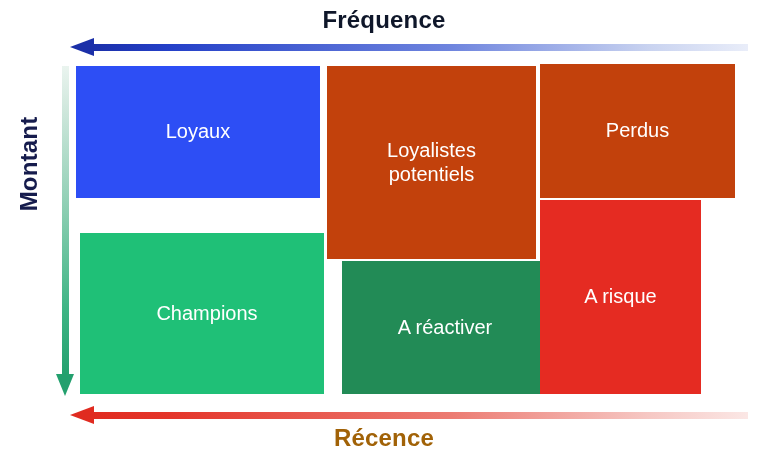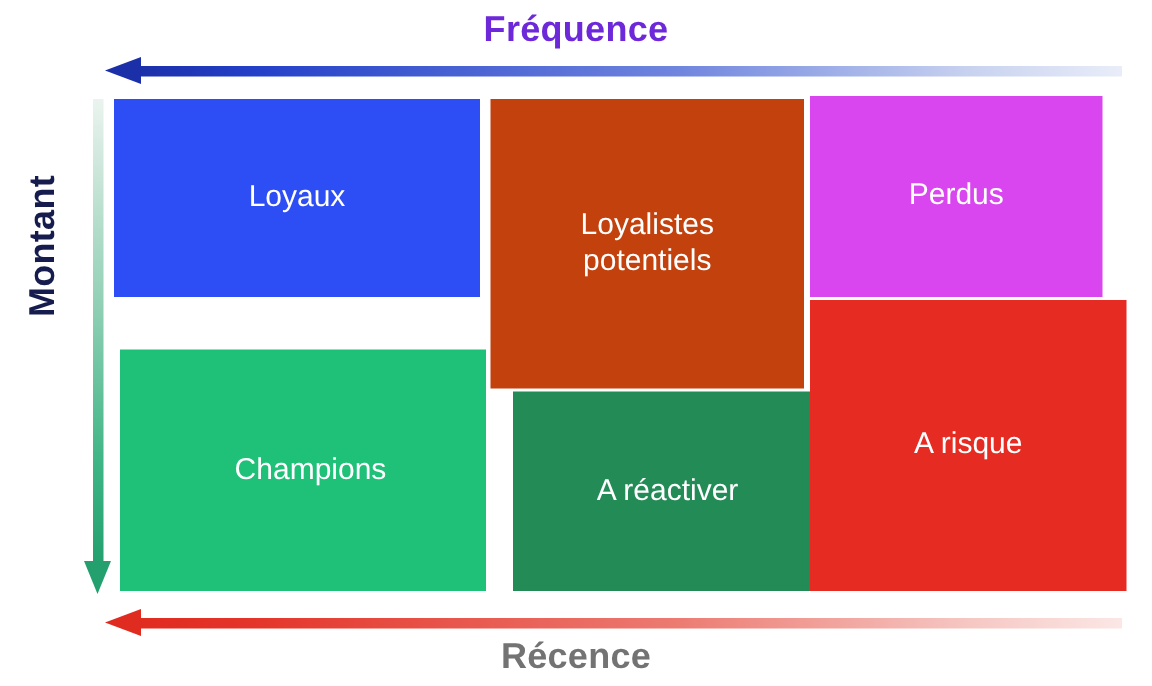--- a/index.html
+++ b/index.html
@@ -148,21 +148,21 @@
   .block .label {
     display: block;
     white-space: pre-line;
   }
 </style>
 </head>
 <body>
 
 <div id="canvas">
 
-  <div class="axis-title" id="title-frequence" style="color: #6d28d9;">Fréquence</div>
+  <div class="axis-title" id="title-frequence" style="color: #0f172a;">Fréquence</div>
 
   <div class="arrow-h" id="arrow-frequence">
     <div class="shaft"></div>
     <div class="head"></div>
   </div>
 
   <div class="axis-title" id="title-montant" style="color: rgb(22, 28, 77);">Montant</div>
 
   <div class="arrow-v" id="arrow-montant">
     <div class="shaft"></div>
@@ -175,27 +175,27 @@
   <div class="block" style="left: 80px; top: 233px; width: 244px; height: 161px; background: rgb(31, 192, 119); padding-left: 16px;">
     <span class="label">Champions</span>
   </div>
   <div class="block" style="left: 327px; top: 66px; width: 209px; height: 193px; background: #c2410c;">
     <span class="label">Loyalistes
 potentiels</span>
   </div>
   <div class="block" style="left: 342px; top: 261px; width: 206px; height: 133px; background: rgb(34, 139, 86);">
     <span class="label">A réactiver</span>
   </div>
-  <div class="block" style="left: 540px; top: 64px; width: 195px; height: 134px; background: #d946ef;">
+  <div class="block" style="left: 540px; top: 64px; width: 195px; height: 134px; background: #c2410c;">
     <span class="label">Perdus</span>
   </div>
-  <div class="block" style="left: 540px; top: 200px; width: 211px; height: 194px; background: rgb(229, 43, 34);">
+  <div class="block" style="left: 540px; top: 200px; width: 161px; height: 194px; background: rgb(229, 43, 34);">
     <span class="label">A risque</span>
   </div>
 
   <div class="arrow-h" id="arrow-recence">
     <div class="shaft"></div>
     <div class="head"></div>
   </div>
 
-  <div class="axis-title" id="title-recence" style="color: #737373;">Récence</div>
+  <div class="axis-title" id="title-recence" style="color: #a16207;">Récence</div>
 
 </div>
 
 </body></html>

